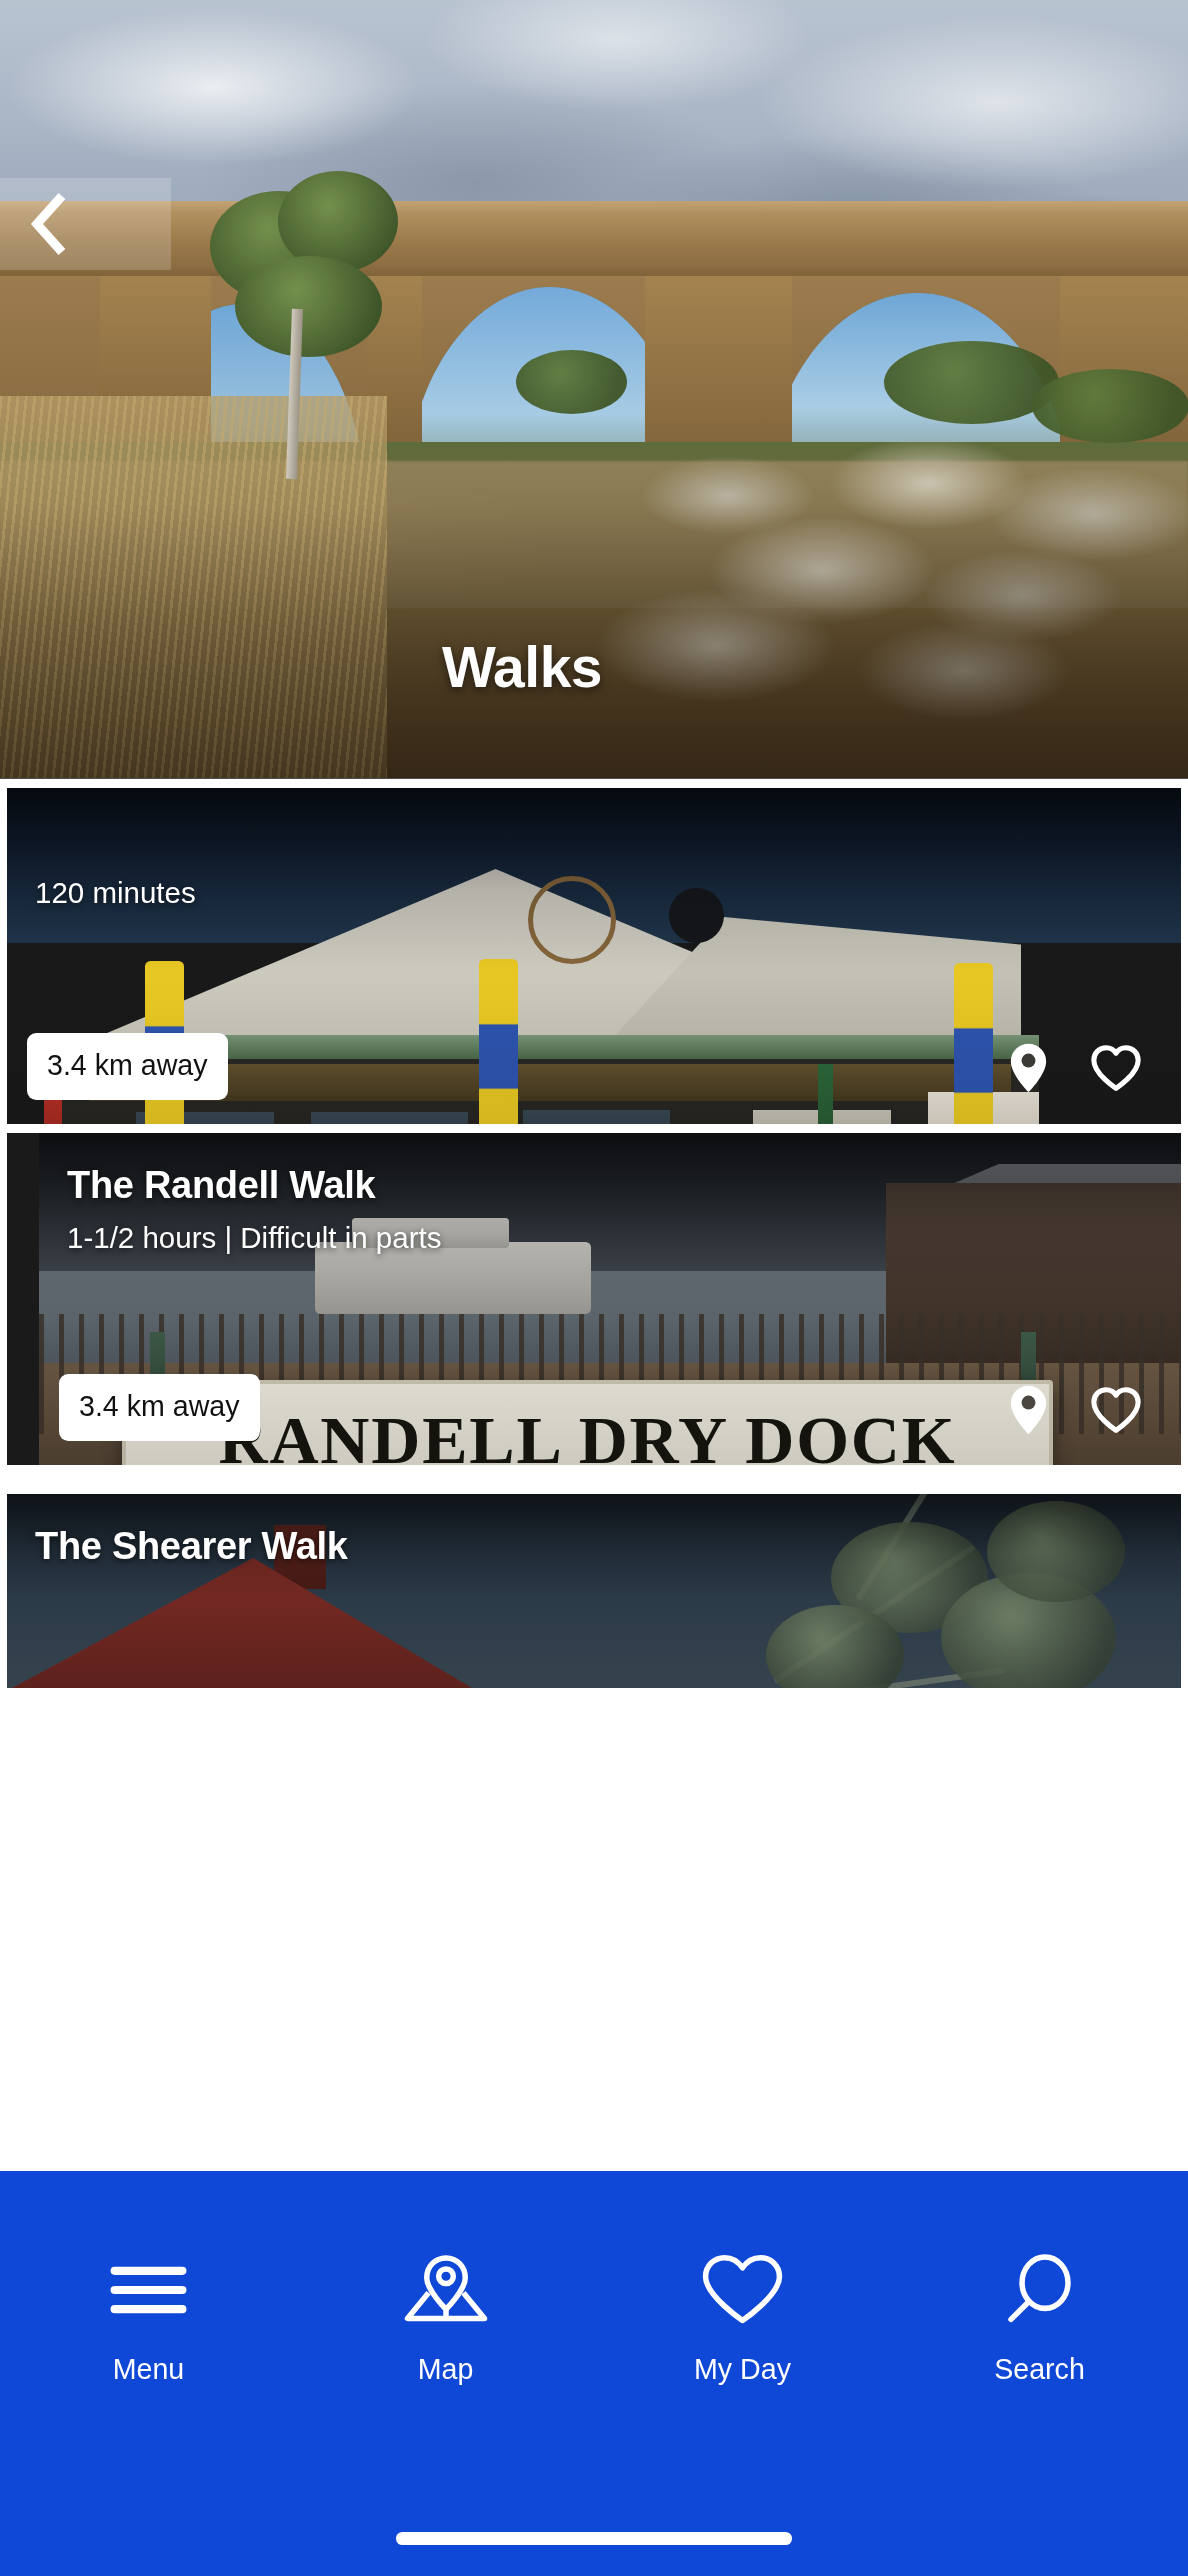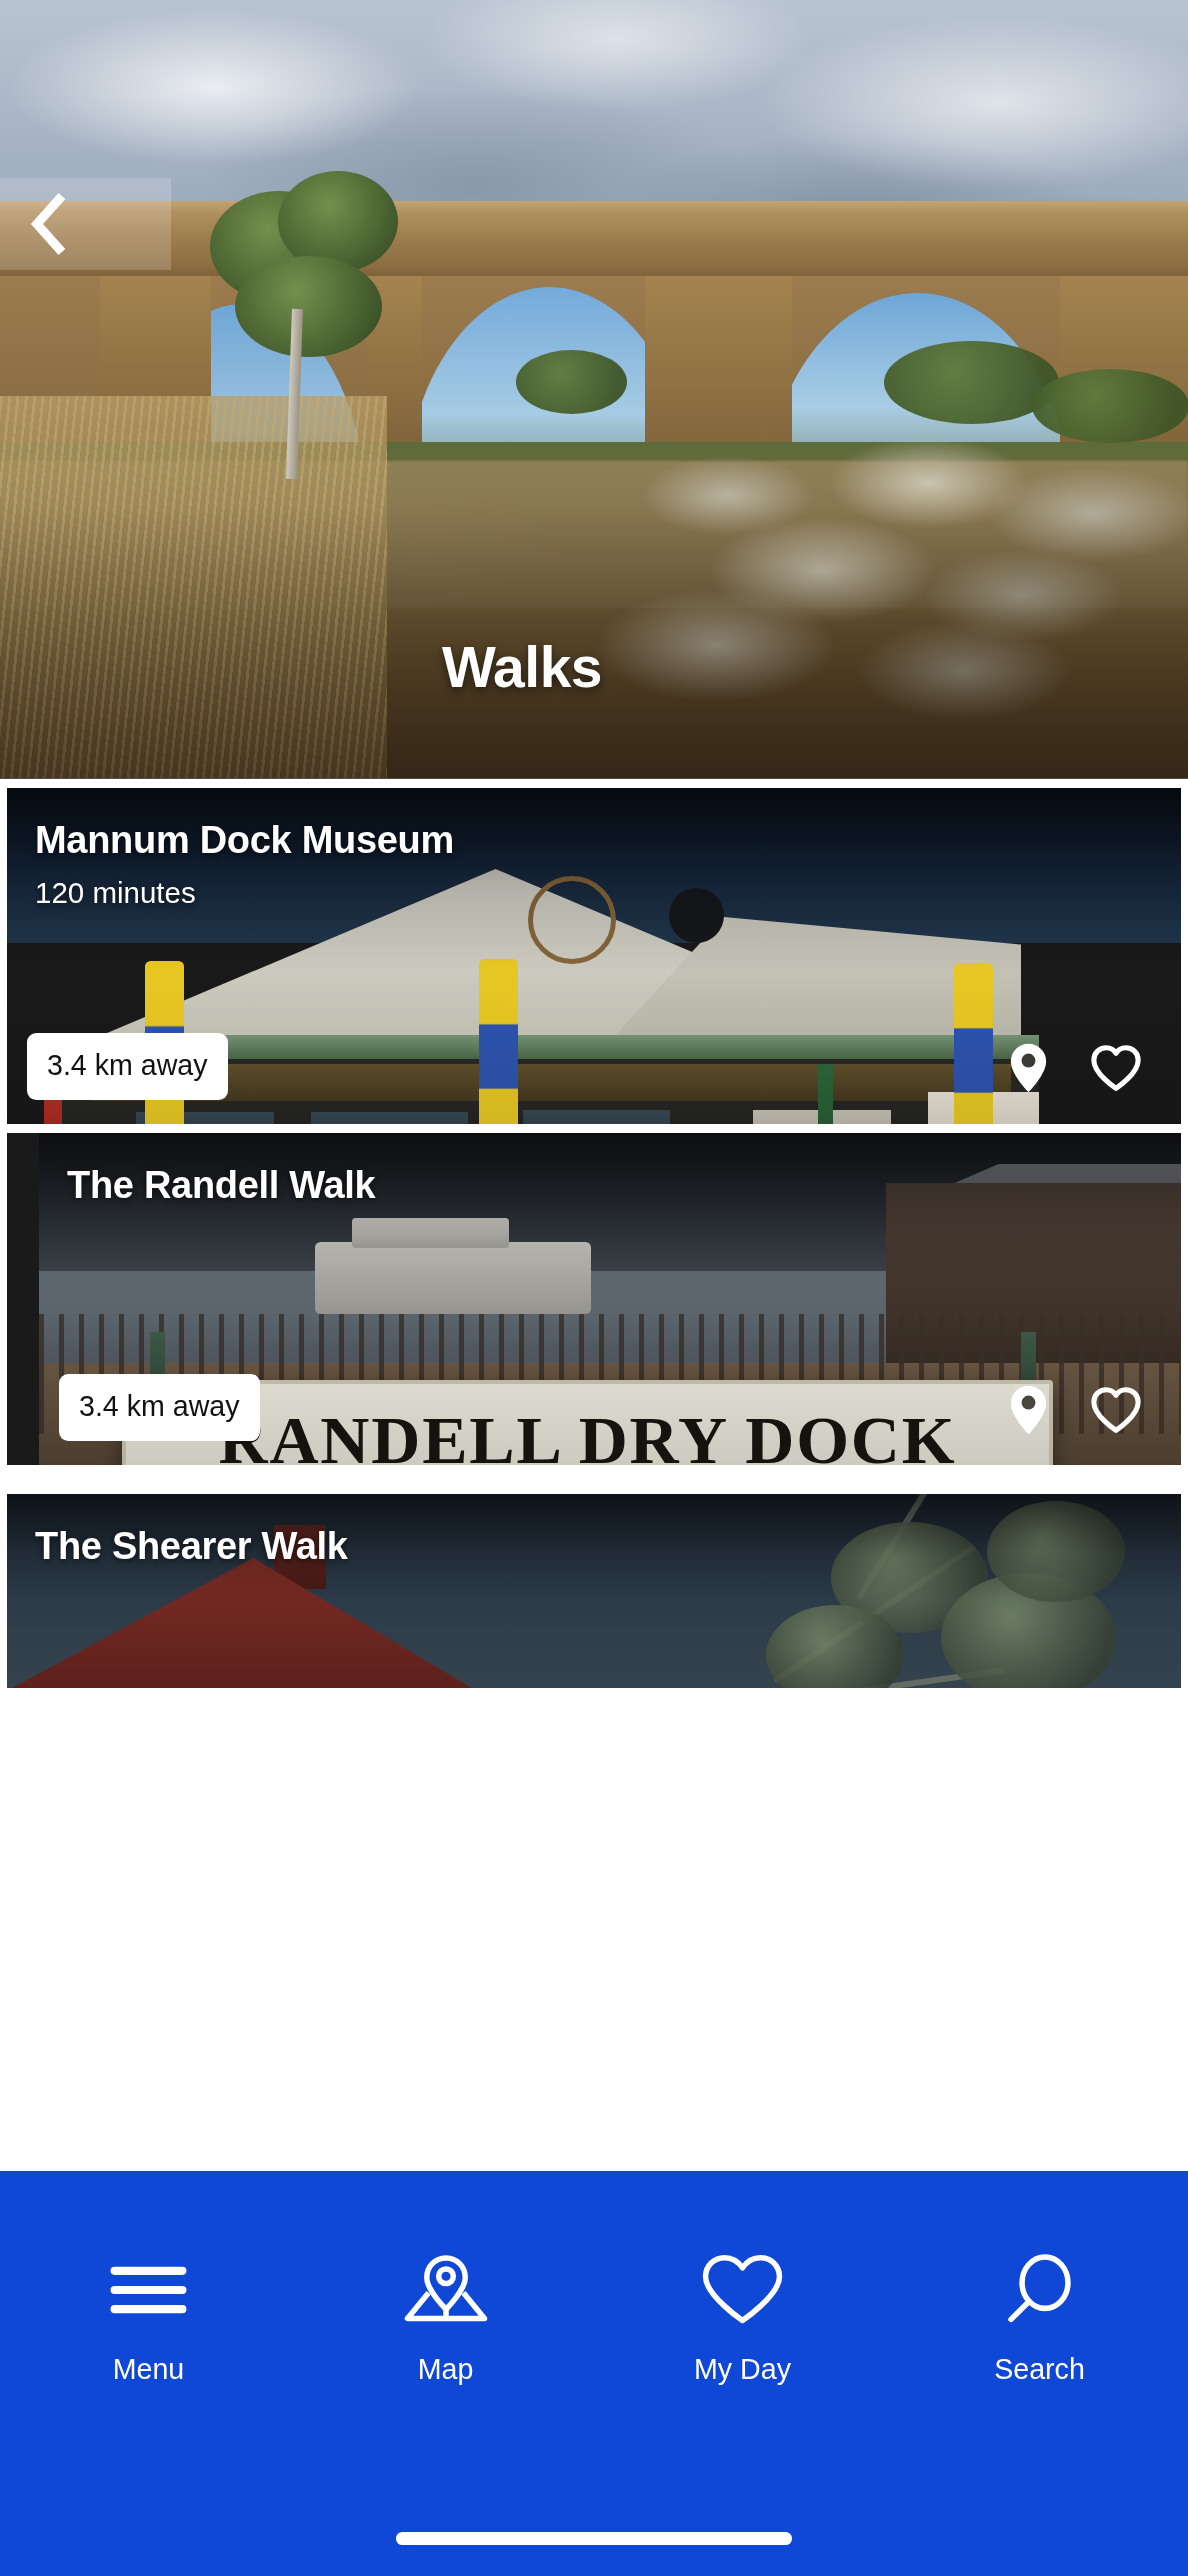--- a/index.html
+++ b/index.html
@@ -313,21 +313,20 @@
 
         <div class="c1-flag" style="left:138px;top:173px;"></div>
         <div class="c1-flag" style="left:472px;top:171px;"></div>
         <div class="c1-flag" style="left:947px;top:175px;"></div>
 
         <div style="position:absolute;left:521px;top:88px;width:88px;height:88px;border-radius:50%;border:5.5px solid #8b6a3e;"></div>
         <div style="position:absolute;left:662px;top:100px;width:55px;height:55px;border-radius:50%;background:#16181c;"></div>
 
         <div class="card-scrim"></div>
 
-        <div class="card-title">Mannum Dock Museum</div>
         <div class="card-sub">120 minutes</div>
 
         <div class="badge" style="top:245px;">3.4 km away</div>
 
         <div class="card-actions" style="right:39px; top:254px;">
           <span>
             <svg width="41" height="52" viewBox="0 0 44 56">
               <path d="M22 2C11.5 2 3 10.5 3 21c0 14 19 33 19 33s19-19 19-33C41 10.5 32.5 2 22 2z" fill="#ffffff"></path>
               <circle cx="22" cy="20" r="7.5" fill="#3b3a36"></circle>
             </svg>
@@ -356,20 +355,21 @@
         <div class="c2-post" style="left:982px;top:199px;height:138px;"></div>
 
         <div class="c2-signboard">
           <div class="c2-sign-l1">RANDELL DRY DOCK</div>
 
         </div>
 
         <div class="card-scrim"></div>
 
         <div class="card-title">The Randell Walk</div>
+        <div class="card-sub">1-1/2 hours | Difficult in parts</div>
 
         <div class="badge" style="top:241px;">3.4 km away</div>
 
         <div class="card-actions" style="right:39px; top:251px;">
           <span>
             <svg width="41" height="52" viewBox="0 0 44 56">
               <path d="M22 2C11.5 2 3 10.5 3 21c0 14 19 33 19 33s19-19 19-33C41 10.5 32.5 2 22 2z" fill="#ffffff"></path>
               <circle cx="22" cy="20" r="7.5" fill="#4a4740"></circle>
             </svg>
           </span>

